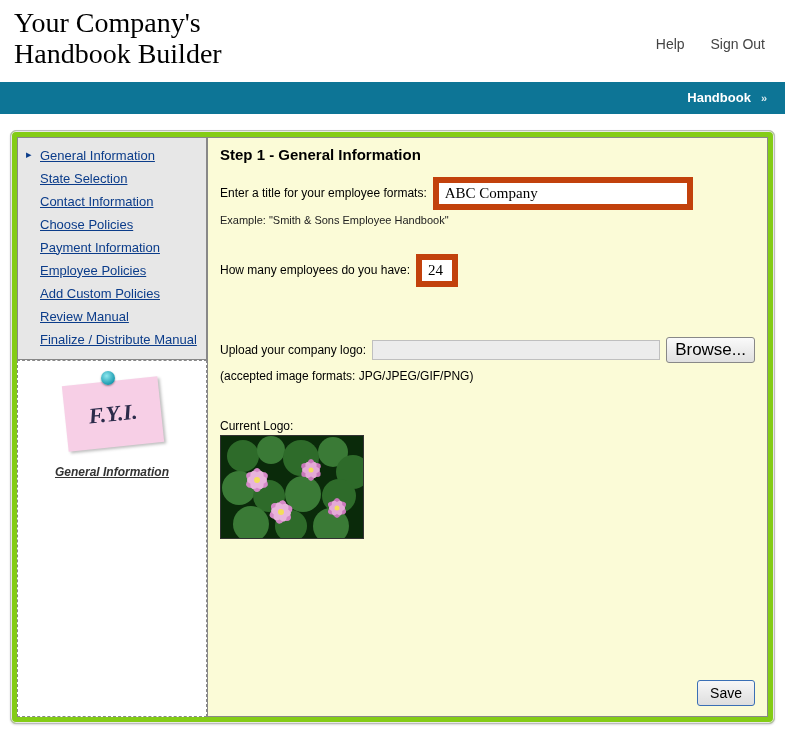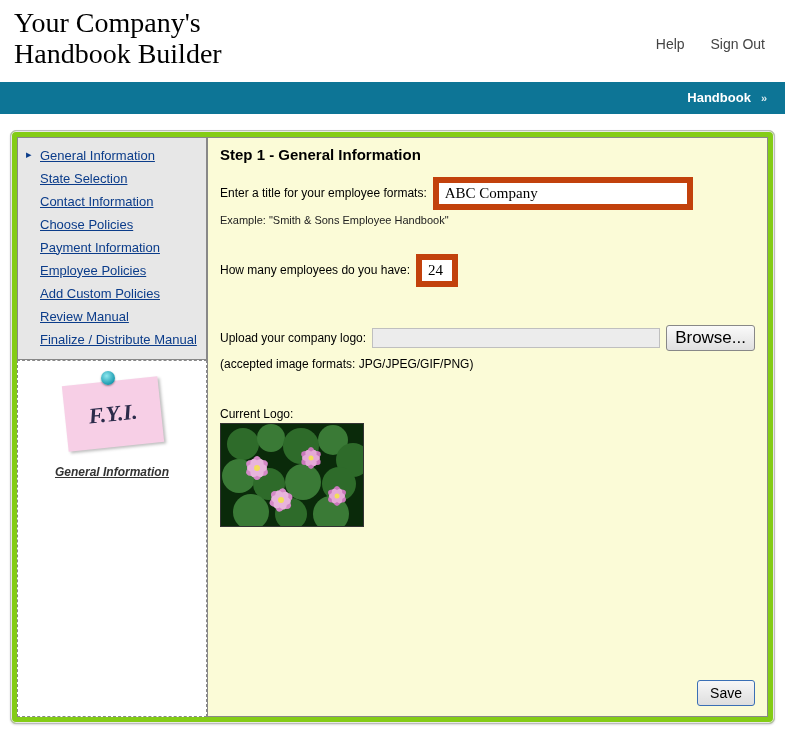--- a/index.html
+++ b/index.html
@@ -274,21 +274,21 @@
 
       <div class="main">
         <div class="step-title">Step 1 - General Information</div>
 
         <div class="form-row">
           <span>Enter a title for your employee formats:</span>
           <input type="text" class="title-input" value="ABC Company" style="">
         </div>
         <div class="hint">Example: "Smith &amp; Sons Employee Handbook"</div>
 
-        <div class="form-row" style="margin-bottom:20px;">
+        <div class="form-row" style="margin-bottom:32px;">
           <span>How many employees do you have:</span>
           <input type="text" class="emp-input" value="24" style="">
         </div>
 
         <div class="form-row upload-row">
           <span>Upload your company logo:</span>
           <div class="upload-path"></div>
           <button class="browse-btn">Browse...</button>
         </div>
         <div class="formats">(accepted image formats: JPG/JPEG/GIF/PNG)</div>

